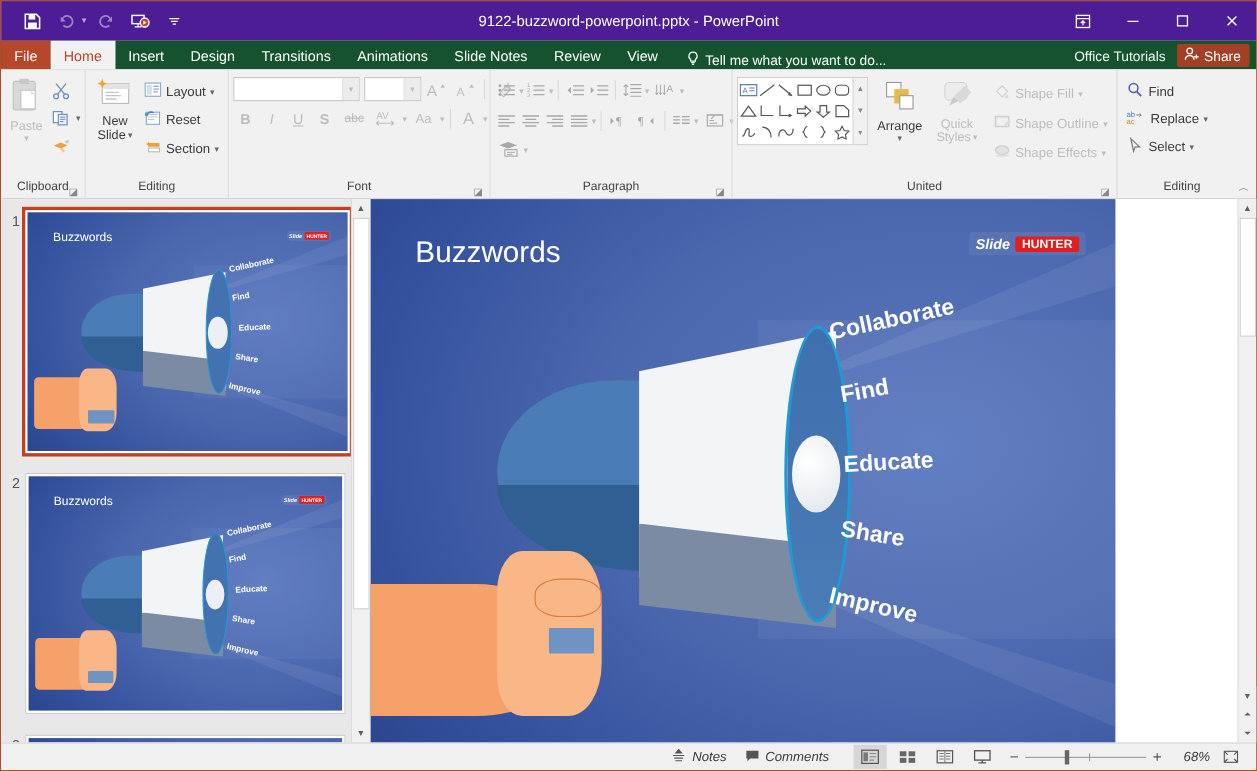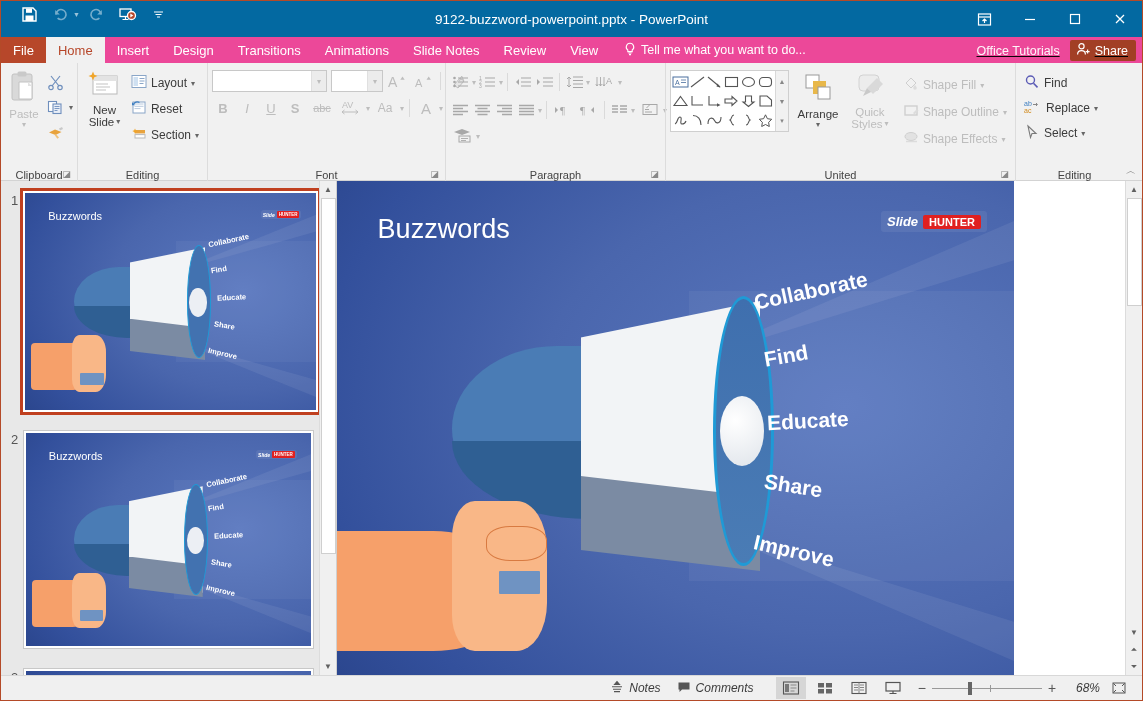--- a/index.html
+++ b/index.html
@@ -14,22 +14,22 @@
     width: 1143px; height: 701px;
     background: #e6e6e6;
     border: 1px solid #b44a28;
     overflow: hidden;
   }
 
   
   .titlebar {
     position: relative;
     height: 36px;
-    background: #0369a1;
-    display: flex; align-items: flex-start;
+    background: #4c1d95;
+    display: flex; align-items: center;
   }
   .qat { display: flex; align-items: center; padding-left: 14px; gap: 3px; }
   .qat-btn {
     width: 28px; height: 26px;
     display: flex; align-items: center; justify-content: center;
     color: #fff;
   }
   .qat-btn svg { display: block; }
   .qat-btn.dim svg { opacity: 0.45; }
   .qat-arrow { font-size: 7px; color: #fff; opacity: 0.6; margin-left: -4px; }
@@ -44,41 +44,41 @@
     display: flex; align-items: center;
   }
   .wbtn {
     width: 45px; height: 36px;
     display: flex; align-items: center; justify-content: center;
     color: #fff;
   }
 
   
   .tabsrow {
-    height: 26px; background: #ec4899;
-    display: flex; 
+    height: 26px; background: #14532d;
+    display: flex; align-items: flex-end;
     position: relative;
   }
   .tab {
     height: 26px; padding: 0 12px;
     display: flex; align-items: center;
     color: #fff; font-size: 13px; white-space: nowrap;
   }
   .tab.active {
     background: #f1f1f1; color: #b7472a;
   }
   .tab.file { background: #b7472a; }
   .tellme {
     display: flex; align-items: center; gap: 5px;
     margin-left: 14px; color: #fff; font-size: 12.5px;
     white-space: nowrap;
   }
   .rightacts {
     position: absolute; right: 6px; bottom: 2px;
-    display: flex; align-items: center; gap: 10px; text-decoration: underline;
+    display: flex; align-items: center; gap: 10px;
   }
   .office-tut { color: #fff; font-size: 12.5px; opacity: .95; }
   .share-btn {
     display: flex; align-items: center; gap: 4px;
     color: #fff; font-size: 12.5px;
     background: #a23f25; padding: 2px 8px 2px 6px; border-radius: 2px;
   }
 
   
   .ribbon {
@@ -89,21 +89,21 @@
   .group {
     position: relative;
     height: 118px;
     display: flex; flex-direction: column;
     padding: 3px 4px 0 4px;
   }
   .group + .group { border-left: 1px solid #dcdcdc; }
   .group-body { flex: 1; display: flex; align-items: flex-start; padding-top: 2px; }
   .group-label {
     height: 17px; font-size: 11px; color: #444;
-    display: flex; align-items: flex-end; justify-content: center;
+    display: flex; align-items: flex-start; justify-content: center;
     position: relative;
   }
   .dlg-launch {
     position: absolute; right: 2px; bottom: 2px;
     font-size: 9px; color: #888;
   }
   .dis { color: #bdbdbd !important; }
   .big-btn {
     display: flex; flex-direction: column; align-items: center;
     width: 56px; padding-top: 2px; font-size: 11.5px; color: #3b3b3b;

